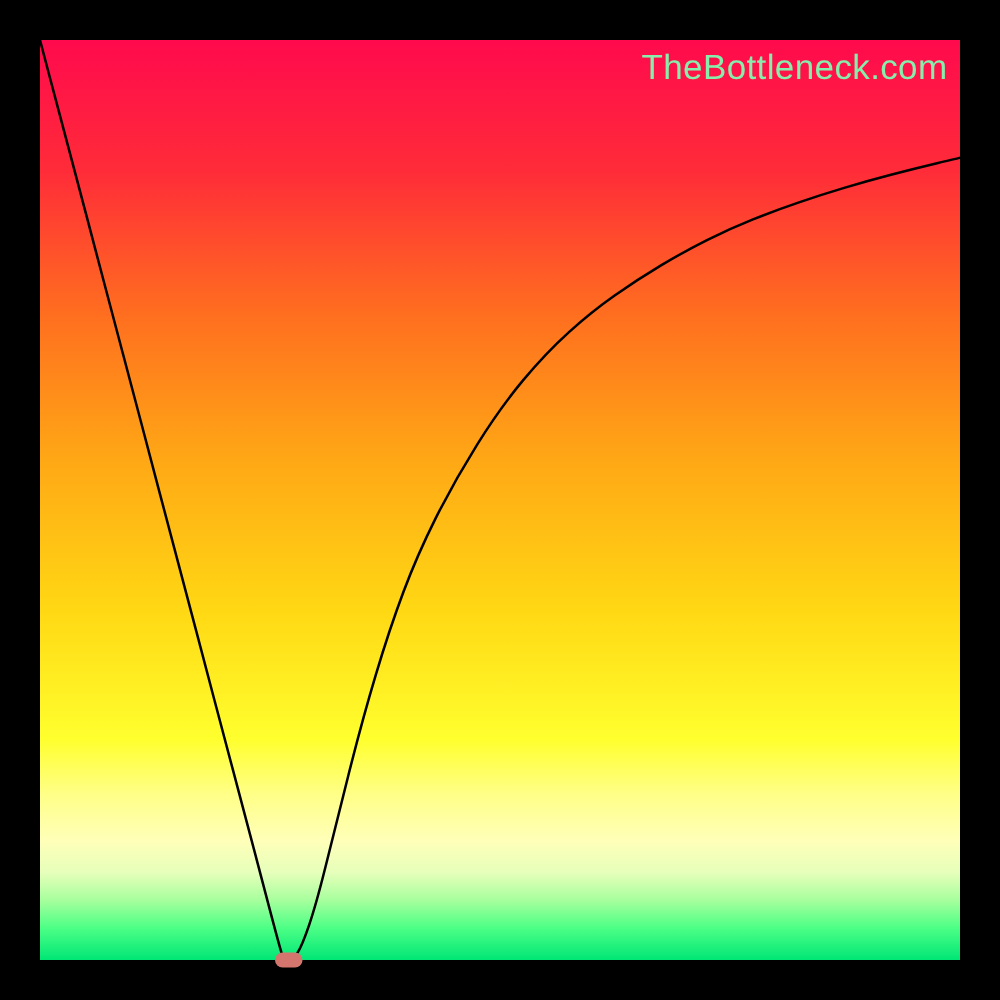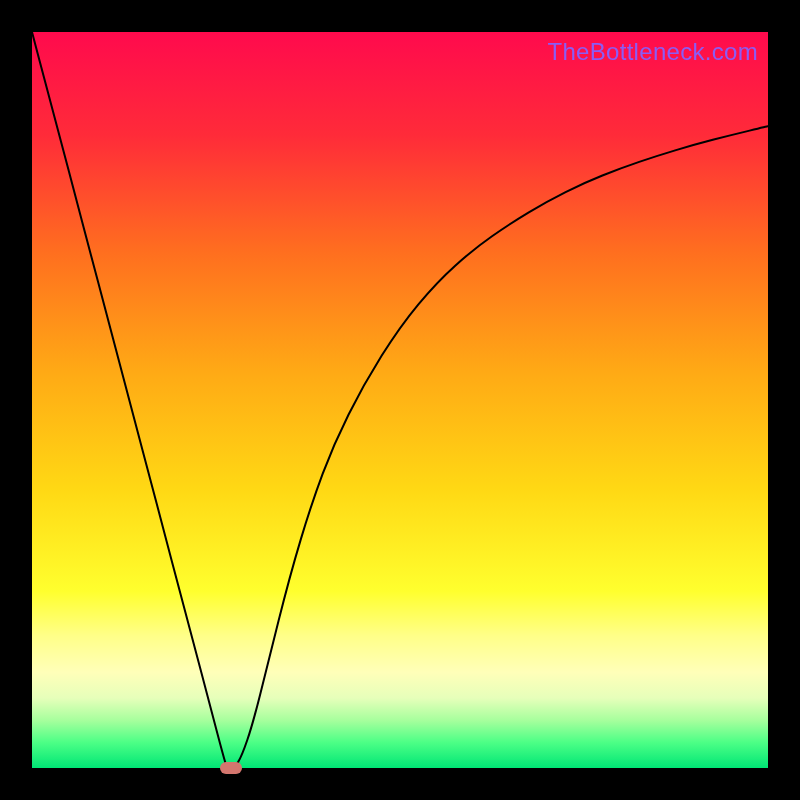--- a/index.html
+++ b/index.html
@@ -23,22 +23,22 @@
     position: absolute;
     left: 0;
     top: 0;
     width: 736px;
     height: 736px;
   }
   .watermark {
     position: absolute;
     top: 6px;
     right: 10px;
-    color: #8b5cf6;
-    font-size: 24px;
+    color: #86efac;
+    font-size: 28px;
     font-weight: 500;
     letter-spacing: 0.3px;
     user-select: none;
   }
   .curve {
     position: absolute;
     left: 0;
     top: 0;
     width: 736px;
     height: 736px;

